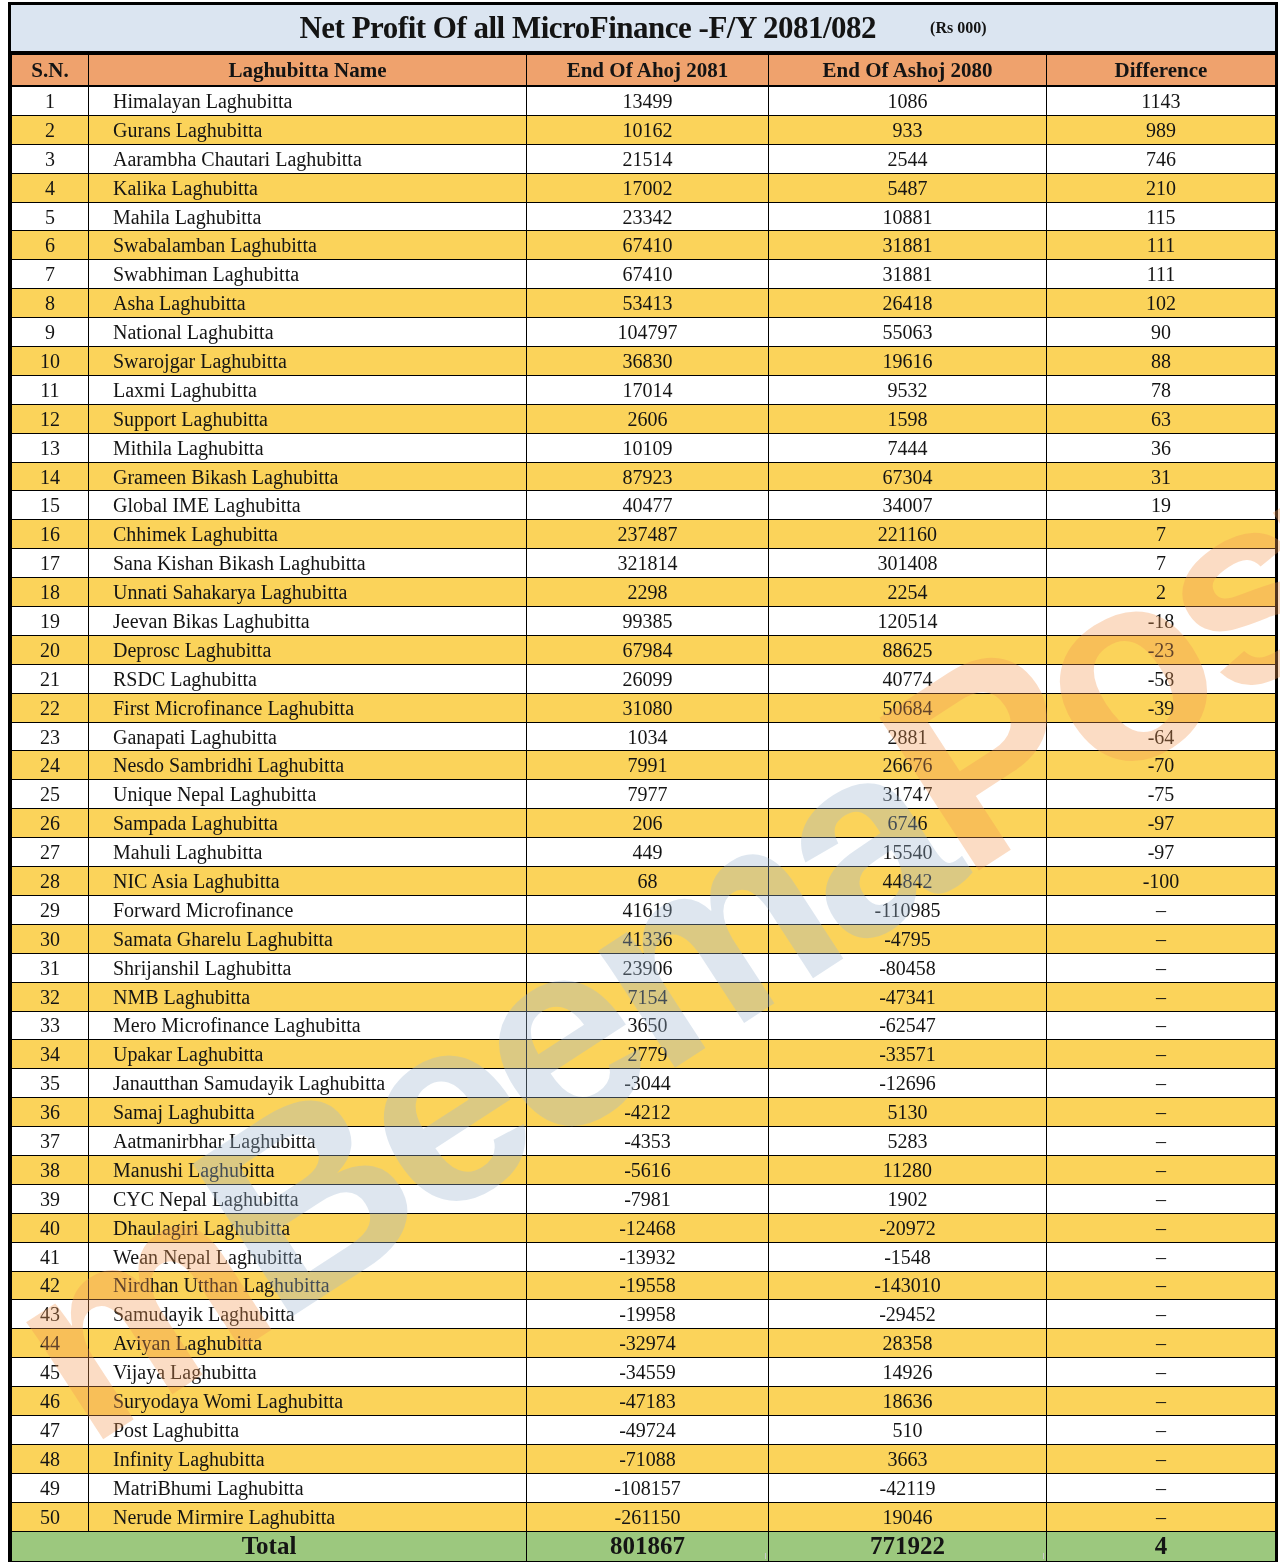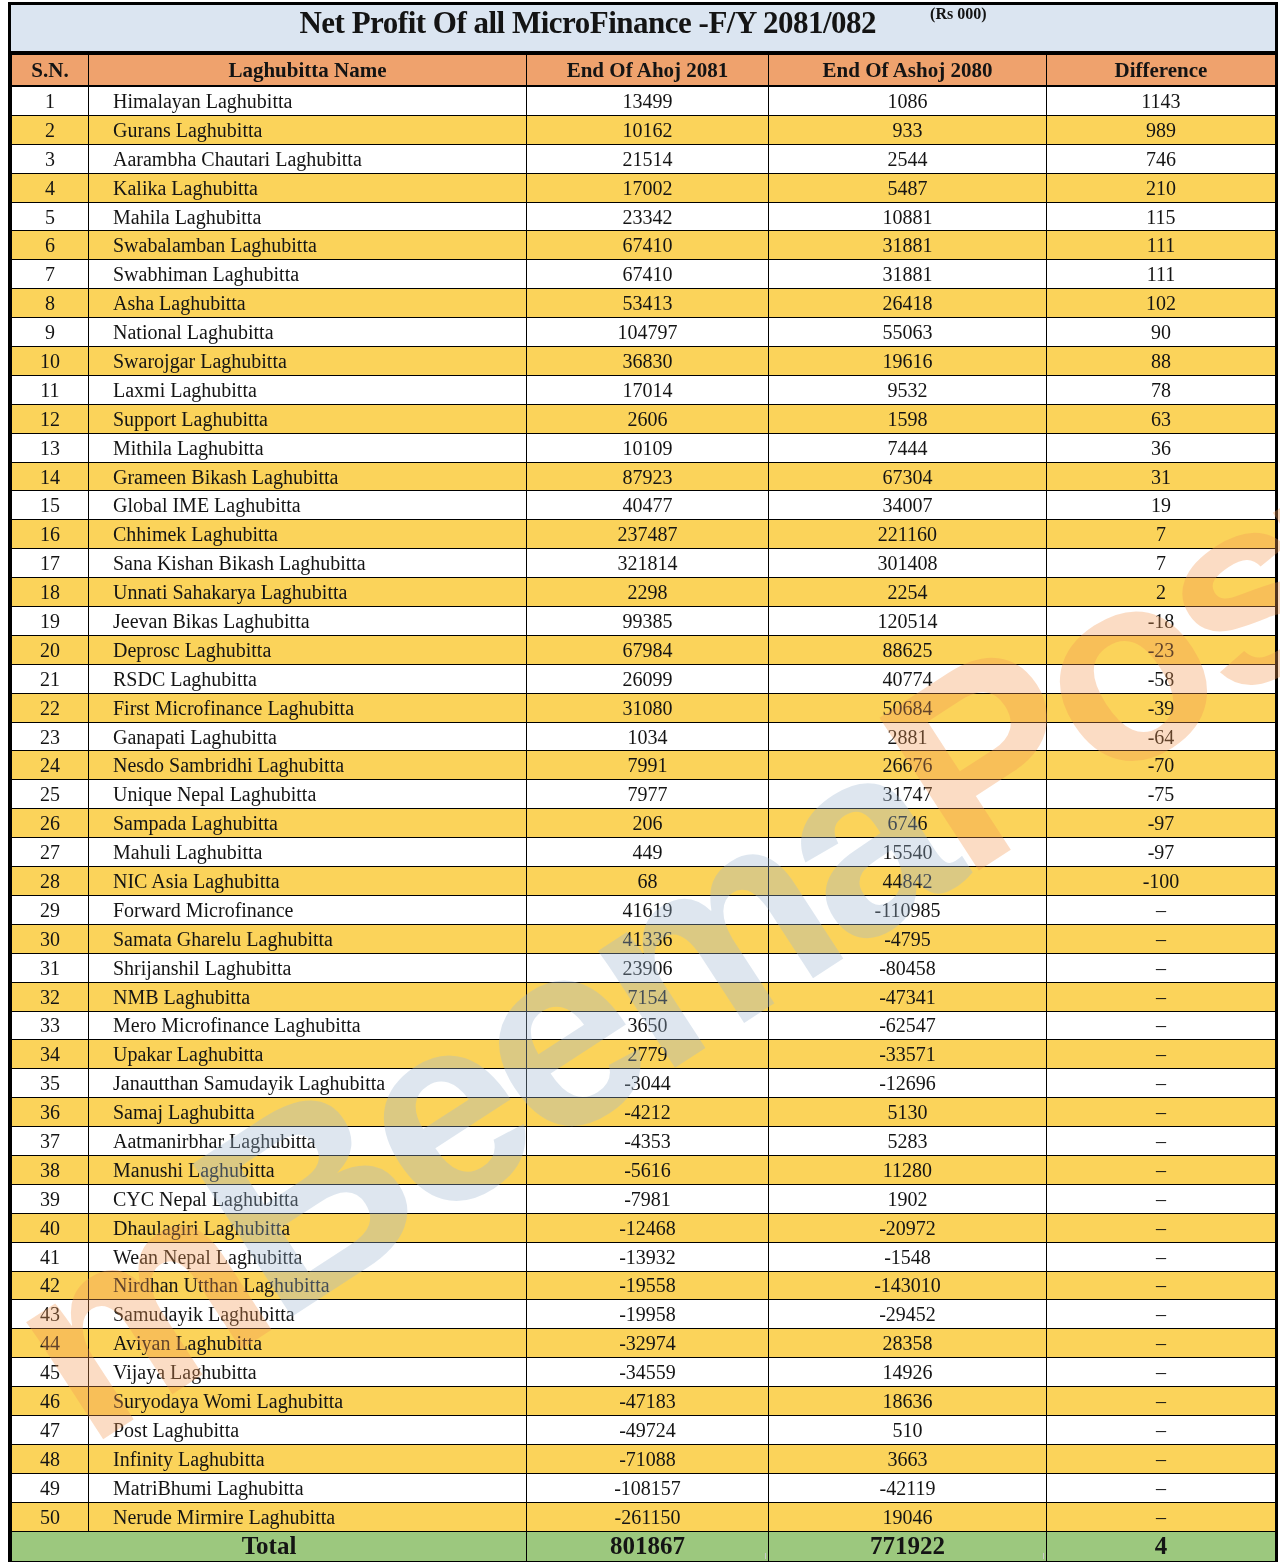--- a/index.html
+++ b/index.html
@@ -15,21 +15,21 @@
     position:absolute;
     left:8px;top:2px;
     width:1264px;
     border:3px solid #000;
     background:#fff;
   }
   .title-bar{
     background:#dbe5f1;
     height:46px;
     display:flex;
-    align-items:flex-start;
+    align-items:center;
     justify-content:center;
     gap:54px;
     border-bottom:3px solid #000;
   }
   .title-main{
     font-size:31px;
     font-weight:bold;
     letter-spacing:-0.5px;
     white-space:nowrap;
   }

